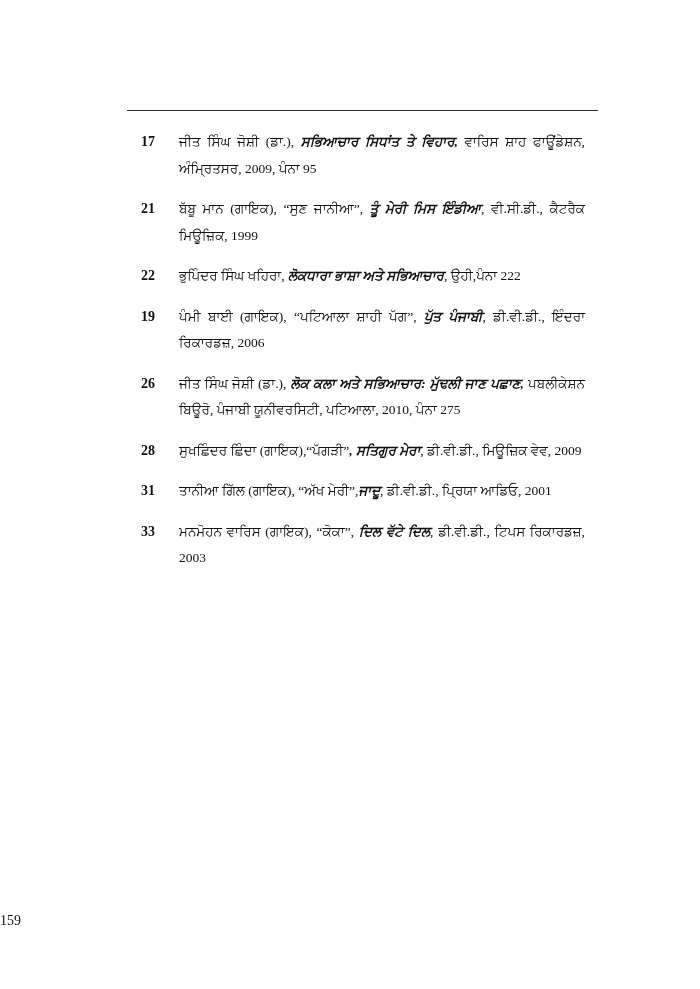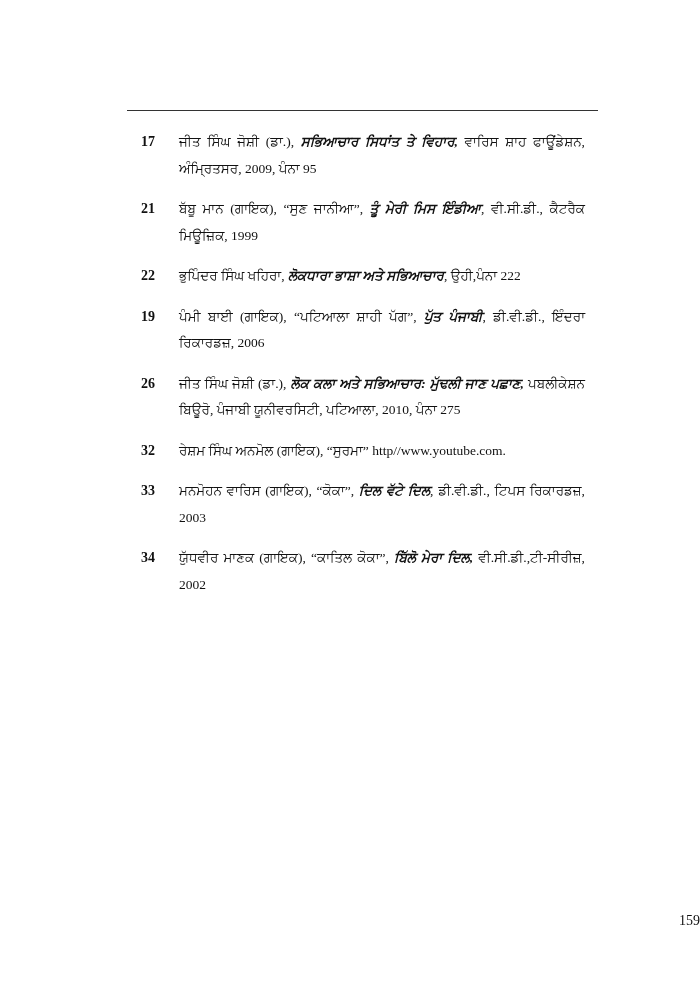--- a/index.html
+++ b/index.html
@@ -56,21 +56,21 @@
     }
     .note .title {
       font-weight: bold;
       font-style: italic;
     }
     .page-number {
       position: absolute;
       left: 0;
       width: 700px;
       top: 913px;
-      text-align: right;
+      text-align: left;
       font-size: 14px;
     }
   </style>
 </head>
 <body>
 
 <div class="page">
   <div class="rule"></div>
 
   <ol class="notes">
@@ -83,24 +83,24 @@
     <li class="note">
       <span class="num">22</span><span>ਭੁਪਿੰਦਰ ਸਿੰਘ ਖਹਿਰਾ, </span><span class="title">ਲੋਕਧਾਰਾ ਭਾਸ਼ਾ ਅਤੇ ਸਭਿਆਚਾਰ</span><span>, ਉਹੀ,ਪੰਨਾ 222</span>
     </li>
     <li class="note">
       <span class="num">19</span><span>ਪੰਮੀ ਬਾਈ (ਗਾਇਕ), “ਪਟਿਆਲਾ ਸ਼ਾਹੀ ਪੱਗ”, </span><span class="title">ਪੁੱਤ ਪੰਜਾਬੀ</span><span>, ਡੀ.ਵੀ.ਡੀ., ਇੰਦਰਾ ਰਿਕਾਰਡਜ਼, 2006</span>
     </li>
     <li class="note">
       <span class="num">26</span><span>ਜੀਤ ਸਿੰਘ ਜੋਸ਼ੀ (ਡਾ.), </span><span class="title">ਲੋਕ ਕਲਾ ਅਤੇ ਸਭਿਆਚਾਰ: ਮੁੱਢਲੀ ਜਾਣ ਪਛਾਣ,</span><span> ਪਬਲੀਕੇਸ਼ਨ ਬਿਊਰੋ, ਪੰਜਾਬੀ ਯੂਨੀਵਰਸਿਟੀ, ਪਟਿਆਲਾ, 2010, ਪੰਨਾ 275</span>
     </li>
     <li class="note">
-      <span class="num">32</span><span>ਰੇਸ਼ਮ ਸਿੰਘ ਅਨਮੋਲ (ਗਾਇਕ), “ਸੁਰਮਾ” http//www.youtube.com.</span><span class="title"></span><span></span>
+      <span class="num">28</span><span>ਸੁਖਛਿੰਦਰ ਛਿੰਦਾ (ਗਾਇਕ),“ਪੱਗੜੀ”</span><span class="title">, ਸਤਿਗੁਰ ਮੇਰਾ</span><span>, ਡੀ.ਵੀ.ਡੀ., ਮਿਊਜ਼ਿਕ ਵੇਵ, 2009</span>
+    </li>
+    <li class="note">
+      <span class="num">31</span><span>ਤਾਨੀਆ ਗਿੱਲ (ਗਾਇਕ), “ਅੱਖ ਮੇਰੀ”,</span><span class="title">ਜਾਦੂ</span><span>, ਡੀ.ਵੀ.ਡੀ., ਪ੍ਰਿਯਾ ਆਡਿਓ, 2001</span>
     </li>
     <li class="note">
       <span class="num">33</span><span>ਮਨਮੋਹਨ ਵਾਰਿਸ (ਗਾਇਕ), “ਕੋਕਾ”, </span><span class="title">ਦਿਲ ਵੱਟੇ ਦਿਲ</span><span>,  ਡੀ.ਵੀ.ਡੀ., ਟਿਪਸ ਰਿਕਾਰਡਜ਼, 2003</span>
-    </li>
-    <li class="note">
-      <span class="num">34</span><span>ਯੁੱਧਵੀਰ ਮਾਣਕ (ਗਾਇਕ), “ਕਾਤਿਲ ਕੋਕਾ”, </span><span class="title">ਬਿੱਲੋ ਮੇਰਾ ਦਿਲ,</span><span> ਵੀ.ਸੀ.ਡੀ.,ਟੀ-ਸੀਰੀਜ਼, 2002</span>
     </li>
   </ol>
 
   <div class="page-number">159</div>
 </div>
 
 </body></html>

